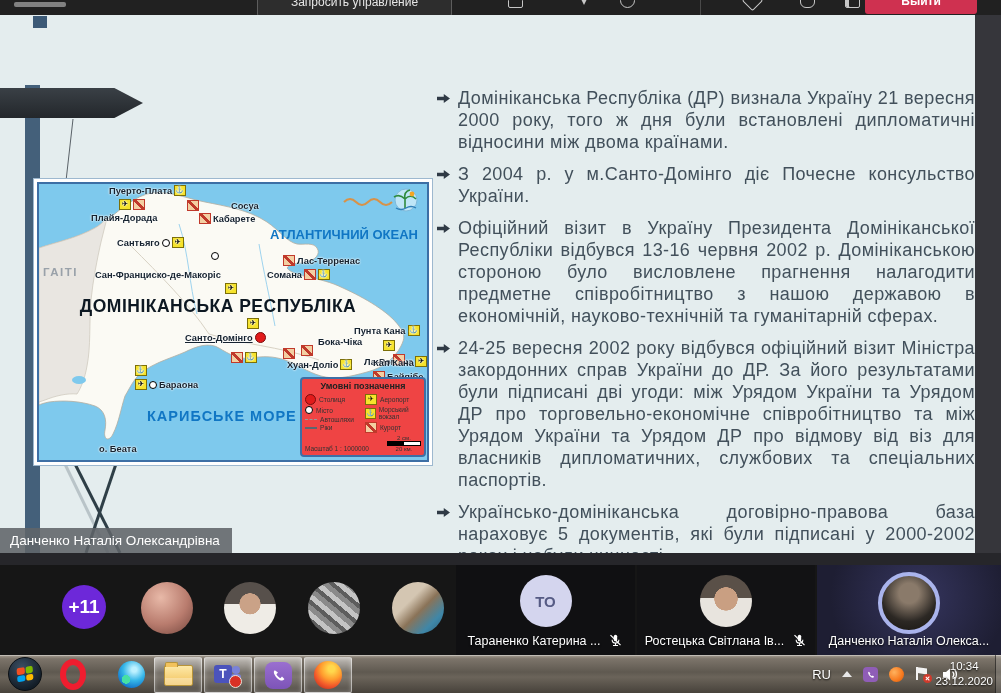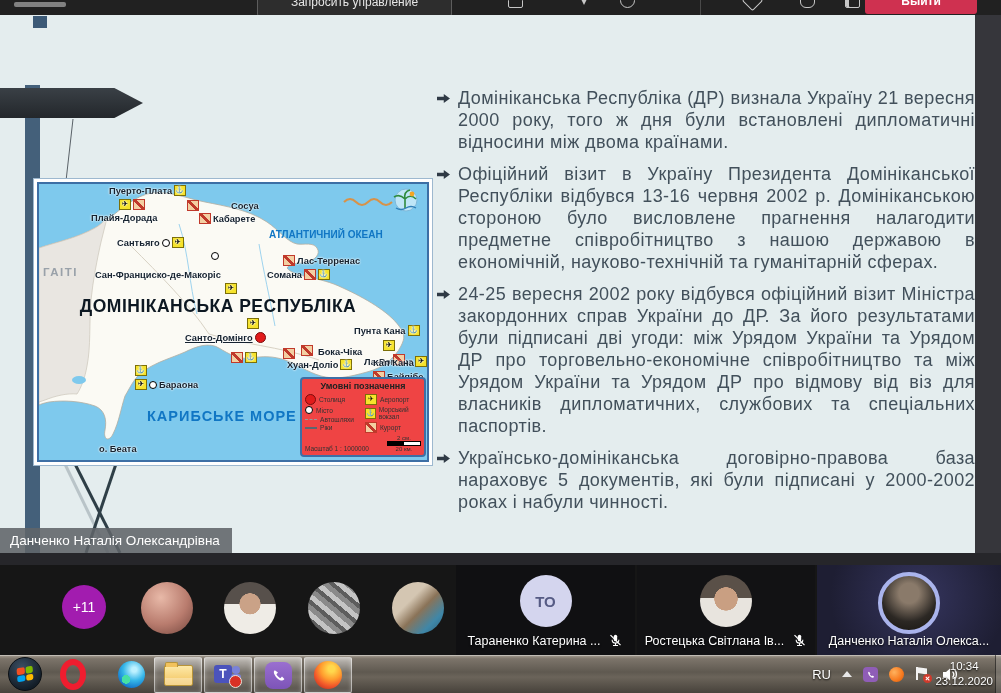--- a/index.html
+++ b/index.html
@@ -41,22 +41,22 @@
   .b-marker{flex:0 0 13px;width:13px;height:9px;margin-top:7px;background:#2f3a45;
     clip-path:polygon(0 30%,52% 30%,52% 0,100% 50%,52% 100%,52% 70%,0 70%);}
   .b-text{flex:1;text-align:justify;font-size:18px;line-height:22px;letter-spacing:.4px;color:#42505b;}
 
   
   #map{position:absolute;left:37px;top:167px;width:388px;height:276px;background:#7ec9ed;
     border:2px solid #3d6fa5;box-shadow:0 0 0 3px #fff, 0 0 0 4px #9db8cf;}
   #map svg.base{position:absolute;left:0;top:0;}
   .country-label{position:absolute;left:14px;top:112px;width:330px;text-align:center;
     font-size:17.5px;font-weight:bold;color:#0d1822;letter-spacing:.5px;}
-  .ocean-label{position:absolute;right:8px;top:42px;width:150px;text-align:left;
-    font-size:10px;font-weight:bold;color:#1076c4;line-height:17px;}
+  .ocean-label{position:absolute;right:8px;top:42px;width:150px;text-align:center;
+    font-size:13px;font-weight:bold;color:#1076c4;line-height:17px;}
   .sea-label{position:absolute;left:108px;top:224px;font-size:14.5px;font-weight:bold;color:#1076c4;letter-spacing:1px;}
   .haiti-label{position:absolute;left:4px;top:82px;font-size:11.5px;font-weight:bold;color:#99a1a9;letter-spacing:1.5px;}
   .city{position:absolute;white-space:nowrap;font-size:9.3px;font-weight:bold;color:#15222f;
     text-shadow:0 0 2px #fff,0 0 2px #fff;display:flex;align-items:center;gap:2px;}
   .city .u{text-decoration:underline;}
   .ic{display:inline-block;}
   .ic-airport,.ic-seaport{width:10px;height:9px;background:#f6e32b;border:1px solid #7c6f08;
     font-size:7px;line-height:8px;text-align:center;color:#111;}
   .ic-seaport{color:#064;}
   .ic-resort{width:10px;height:9px;background:#f3cfa2;border:1px solid #c0392b;
@@ -79,21 +79,21 @@
   .scalebar .bar{height:3px;border:1px solid #000;background:linear-gradient(90deg,#000 0 50%,#fff 50%);}
   #map .logo{position:absolute;right:3px;top:2px;width:86px;height:30px;}
 
   
   #presenter{position:absolute;left:0;top:513px;height:25px;line-height:25px;padding:0 12px 0 10px;
     background:rgba(96,100,105,.88);color:#fff;font-size:13.5px;z-index:5;}
 
   
   #strip{position:absolute;left:0;top:565px;width:1001px;height:90px;background:#161616;}
   .plus-badge{position:absolute;left:62px;top:20px;width:44px;height:44px;border-radius:50%;
-    background:#a21caf;color:#fff;font-size:14px;font-weight:normal;display:flex;align-items:center;justify-content:center;}
+    background:#6d28d9;color:#fff;font-size:19px;font-weight:bold;display:flex;align-items:center;justify-content:center;}
   .pav{position:absolute;top:17px;width:52px;height:52px;border-radius:50%;}
   .av-0{background:radial-gradient(circle at 38% 30%,#e8b9a8,#b97c6e 55%,#71443c);}
   .av-1{background:radial-gradient(circle at 50% 42%,#caa287 0 26%,transparent 27%),linear-gradient(180deg,#57504b 0 42%,#efece6 42%);}
   .av-2{background:repeating-linear-gradient(40deg,#c4c4c4 0 5px,#8a8a8a 5px 10px,#5d5d5d 10px 14px);}
   .av-3{background:linear-gradient(135deg,#d4c6b2 0 35%,#8a7358 55%,#3f87a8 78%,#2e5f78);}
   .tile{position:absolute;top:0;height:90px;overflow:hidden;}
   #tile-0{left:456px;width:179px;background:#101012;}
   #tile-1{left:637px;width:178px;background:#121214;}
   #tile-2{left:817px;width:184px;background:radial-gradient(circle at 55% 35%,#35355e,#1e1e33 75%);}
   .tile .tav{position:absolute;left:50%;top:10px;transform:translateX(-50%);width:52px;height:52px;border-radius:50%;}
@@ -269,21 +269,21 @@
             <span class="u">Санто-Домінго</span>
             <span class="ic ic-capital"></span>
           </div>
           <div class="city" style="left: 208px; top: 134px;">
             <span class="ic ic-airport">✈</span>
           </div>
           <div class="city" style="left: 192px; top: 168px;">
             <span class="ic ic-resort"></span>
             <span class="ic ic-seaport">⚓</span>
           </div>
-          <div class="city" style="left: 238px; top: 163px; padding-left: 41px;">
+          <div class="city" style="left: 238px; top: 153px; padding-left: 41px;">
             <span>Бока-Чіка</span>
           </div>
           <div class="city" style="left: 244px; top: 164px;">
             <span class="ic ic-resort"></span>
           </div>
           <div class="city" style="left: 262px; top: 161px;">
             <span class="ic ic-resort"></span>
           </div>
           <div class="city" style="left: 248px; top: 175px;">
             <span>Хуан-Доліо</span>
@@ -370,20 +370,24 @@
             <div>20 км.</div>
           </div>
         </div>
       </div>
     </div>
 
     <ul id="bullets">
         <li>
           <span class="b-marker"></span>
           <span class="b-text">Домініканська Республіка (ДР) визнала Україну 21 вересня 2000 року, того ж дня були встановлені дипломатичні відносини між двома країнами.</span>
+        </li>
+        <li>
+          <span class="b-marker"></span>
+          <span class="b-text">З 2004 р. у м.Санто-Домінго діє Почесне консульство України.</span>
         </li>
         <li>
           <span class="b-marker"></span>
           <span class="b-text">Офіційний візит в Україну Президента Домініканської Республіки відбувся 13-16 червня 2002 р. Домініканською стороною було висловлене прагнення налагодити предметне співробітництво з нашою державою в економічній, науково-технічній та гуманітарній сферах.</span>
         </li>
         <li>
           <span class="b-marker"></span>
           <span class="b-text">24-25 вересня 2002 року відбувся офіційний візит Міністра закордонних справ України до ДР. За його результатами були підписані дві угоди: між Урядом України та Урядом ДР про торговельно-економічне співробітництво та між Урядом України та Урядом ДР про відмову від віз для власників дипломатичних, службових та спеціальних паспортів.</span>
         </li>
         <li>

